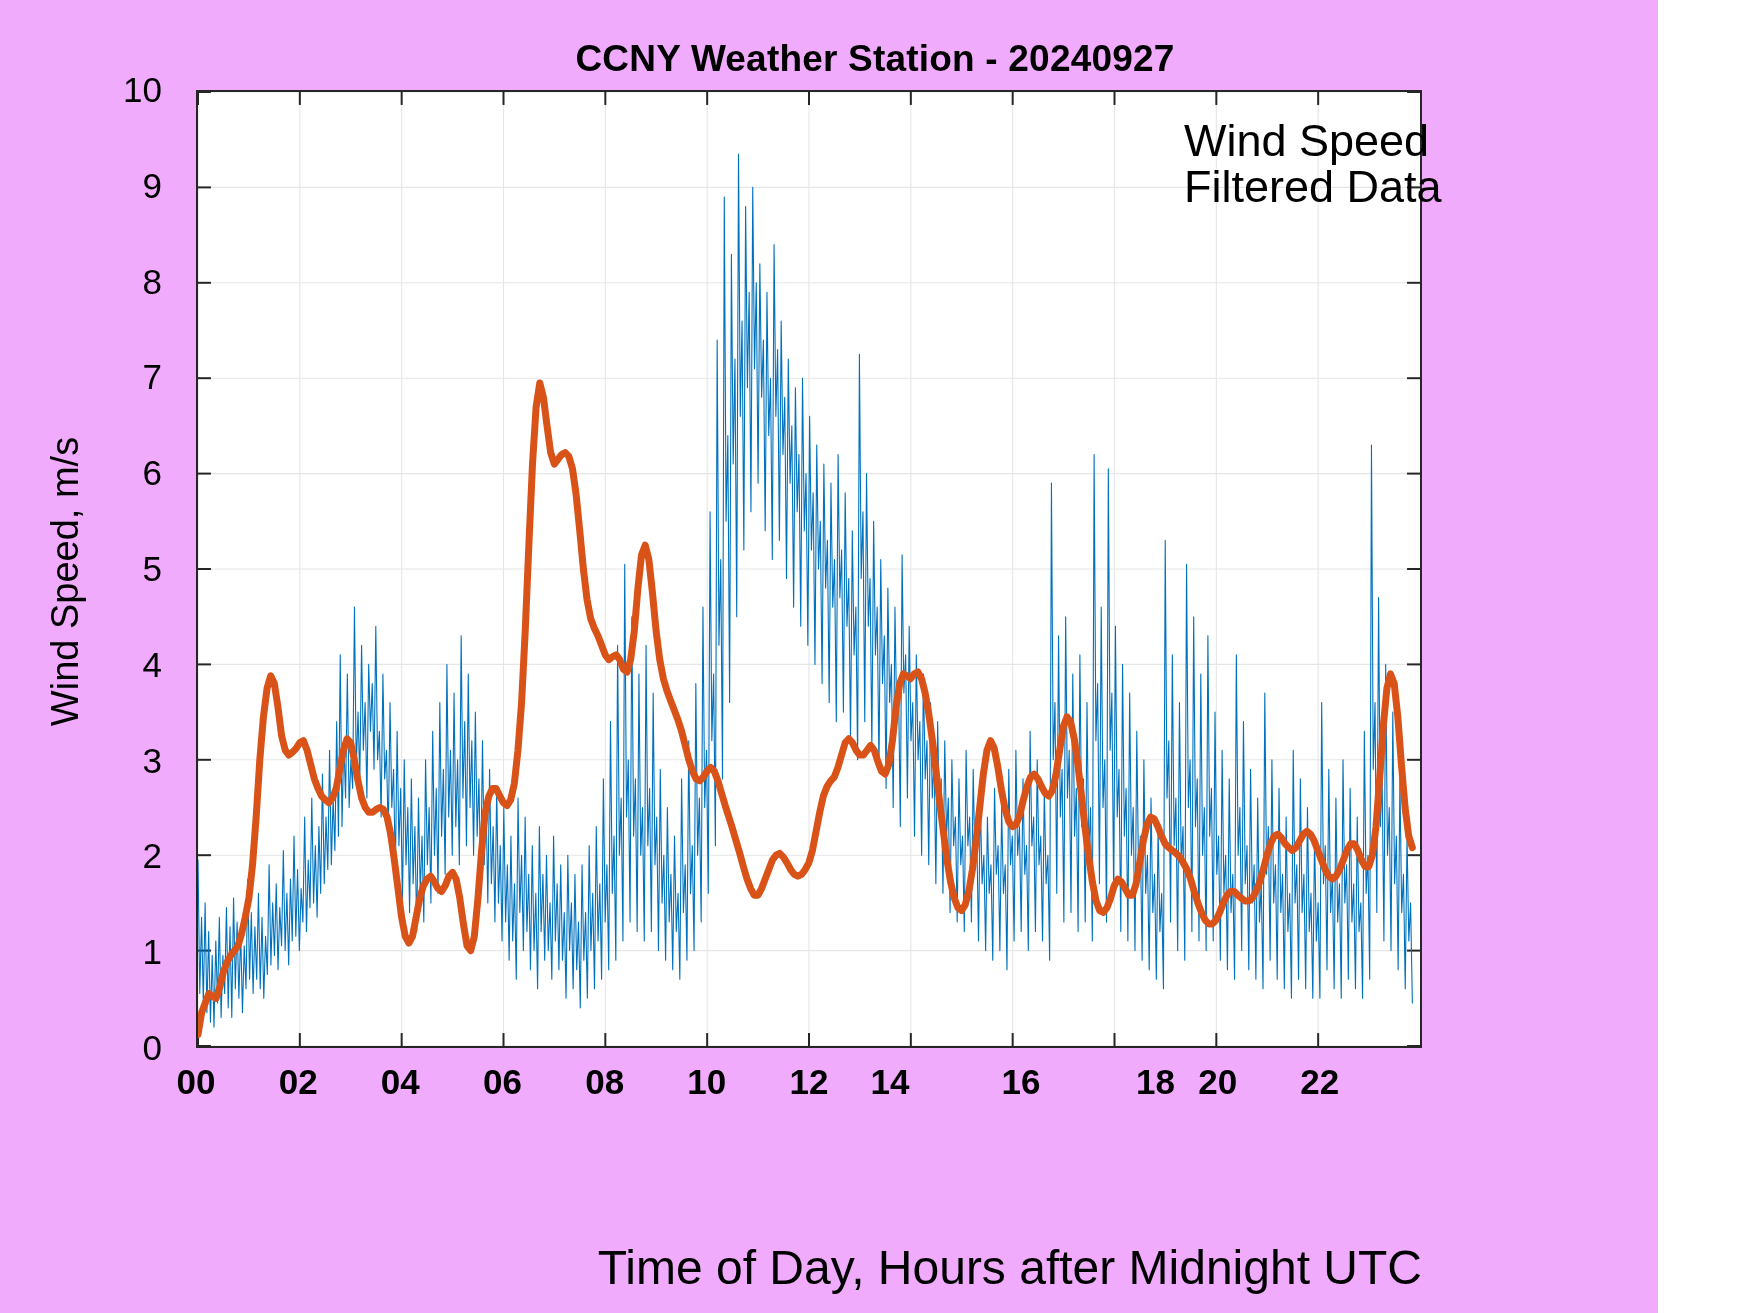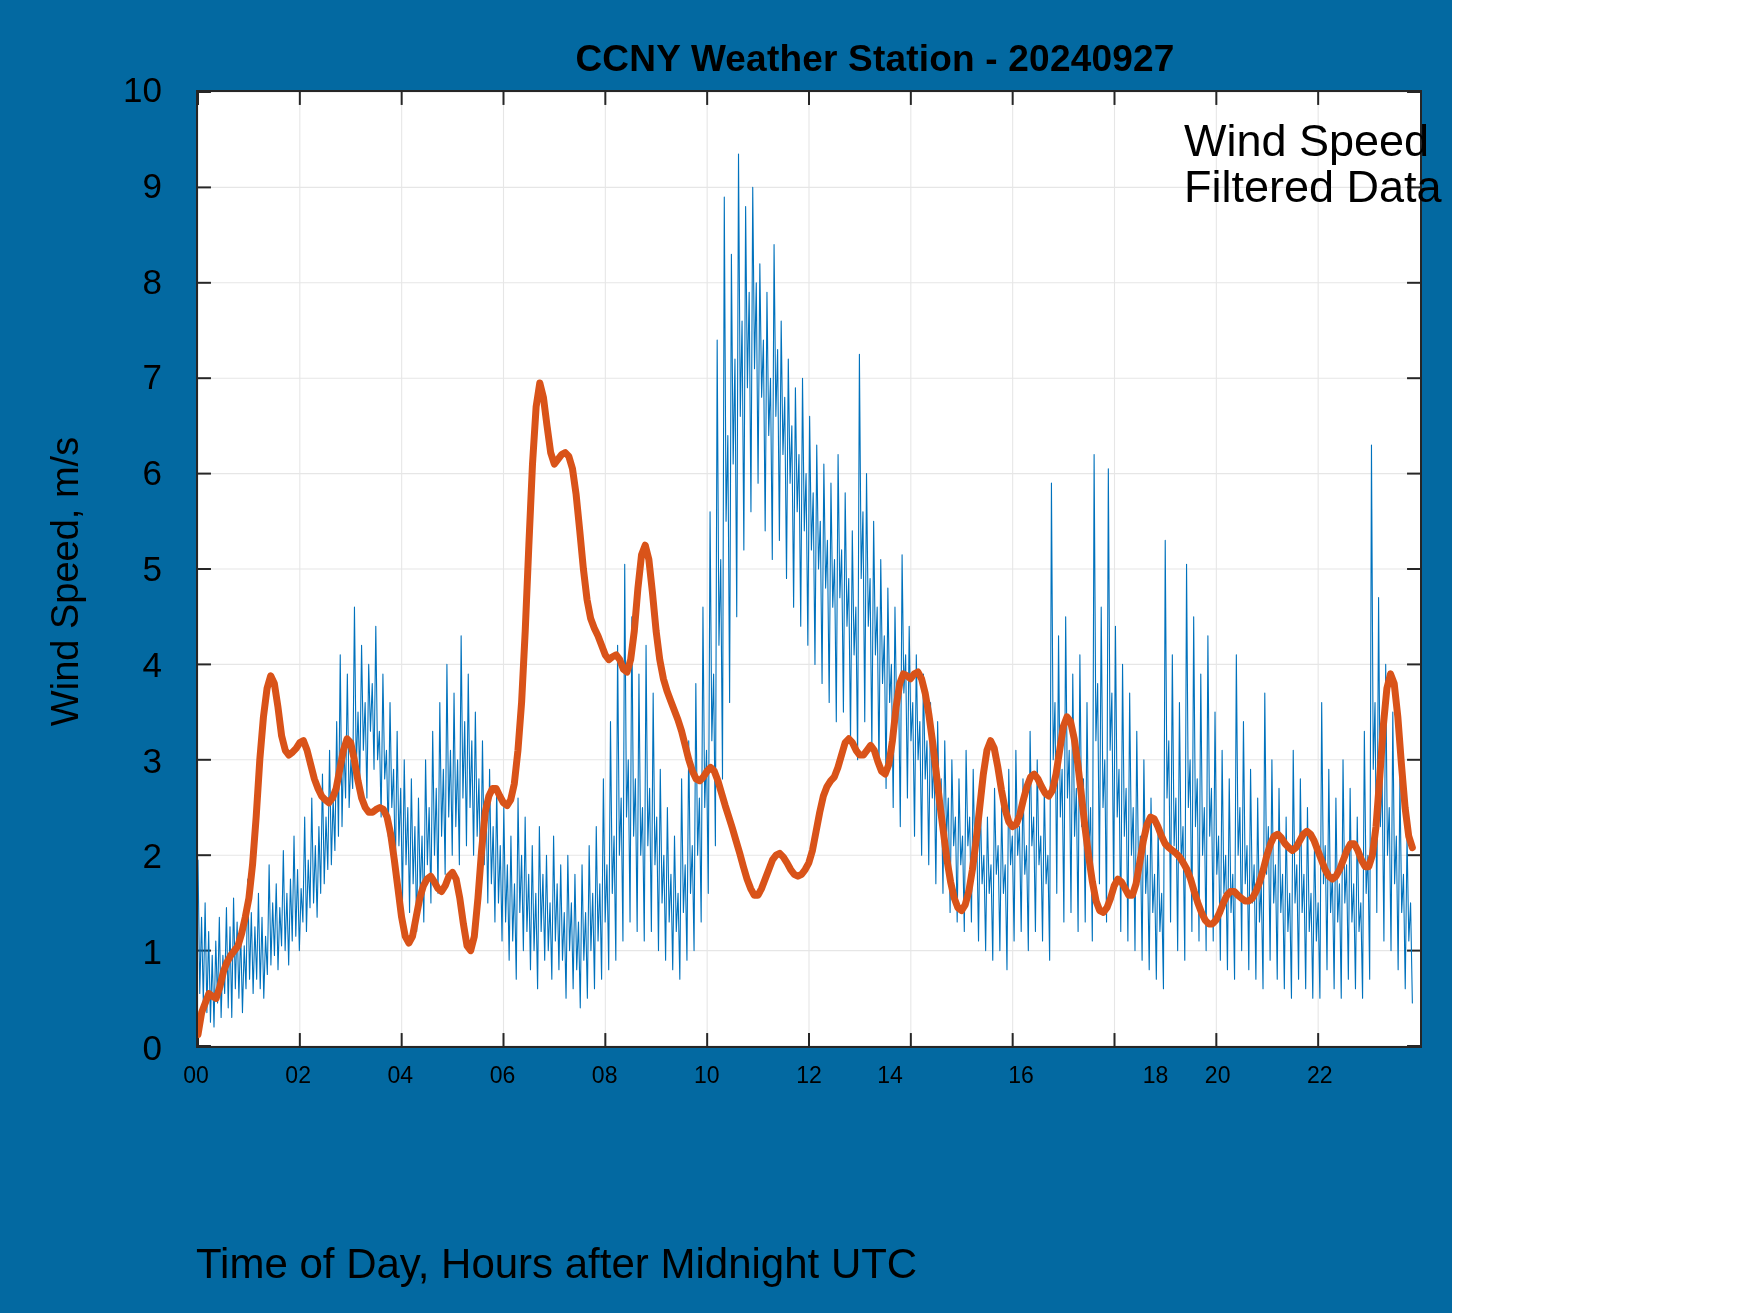--- a/index.html
+++ b/index.html
@@ -1,17 +1,17 @@
 <!DOCTYPE html>
 <html><head>
 <meta charset="utf-8">
 <style>
   html,body{margin:0;padding:0;background:#ffffff;}
   body{width:1750px;height:1313px;font-family:"Liberation Sans",sans-serif;overflow:hidden;}
-  #figure{position:relative;width:1452px;height:1313px;background:#0369a1;}
+  #figure{position:relative;width:1658px;height:1313px;background:#f0abfc;}
 
   #chart-title{
     position:absolute;left:0;top:38px;width:1750px;text-align:center;
     font-size:37px;font-weight:bold;color:#000;letter-spacing:0.2px;
   }
 
   
   #plot-area{
     position:absolute;left:196px;top:90px;width:1226px;height:958px;
     border:2.5px solid #262626;box-sizing:border-box;background:#fff;
@@ -24,26 +24,26 @@
 
   .ylabels{position:absolute;left:0;top:90px;width:178px;height:958px;}
   .ylabels span{
     position:absolute;right:16px;transform:translateY(-50%);
     font-size:35px;color:#000;text-align:right;white-space:nowrap;
   }
 
   .xlabels{position:absolute;left:196px;top:1062px;width:1226px;height:60px;}
   .xlabels span{
     position:absolute;transform:translateX(-50%);
-    font-size:23px;color:#000;white-space:nowrap;
+    font-size:35px;color:#000;white-space:nowrap;font-weight:bold;
   }
 
   #xaxis-title{
-    position:absolute;left:196px;top:1240px;width:1226px;text-align:left;
-    font-size:42px;color:#000;
+    position:absolute;left:196px;top:1240px;width:1226px;text-align:right;
+    font-size:48px;color:#000;
   }
   #yaxis-title{
     position:absolute;left:-415px;top:560px;width:960px;text-align:center;
     font-size:38px;color:#000;transform:rotate(-90deg);transform-origin:center center;
   }
 
   #legend{position:absolute;left:1170px;top:118px;width:250px;}
   .legend-row{display:flex;align-items:center;height:46px;}
   .legend-swatch{display:block;width:112px;margin-right:14px;}
   .legend-swatch.thin{height:3px;}

